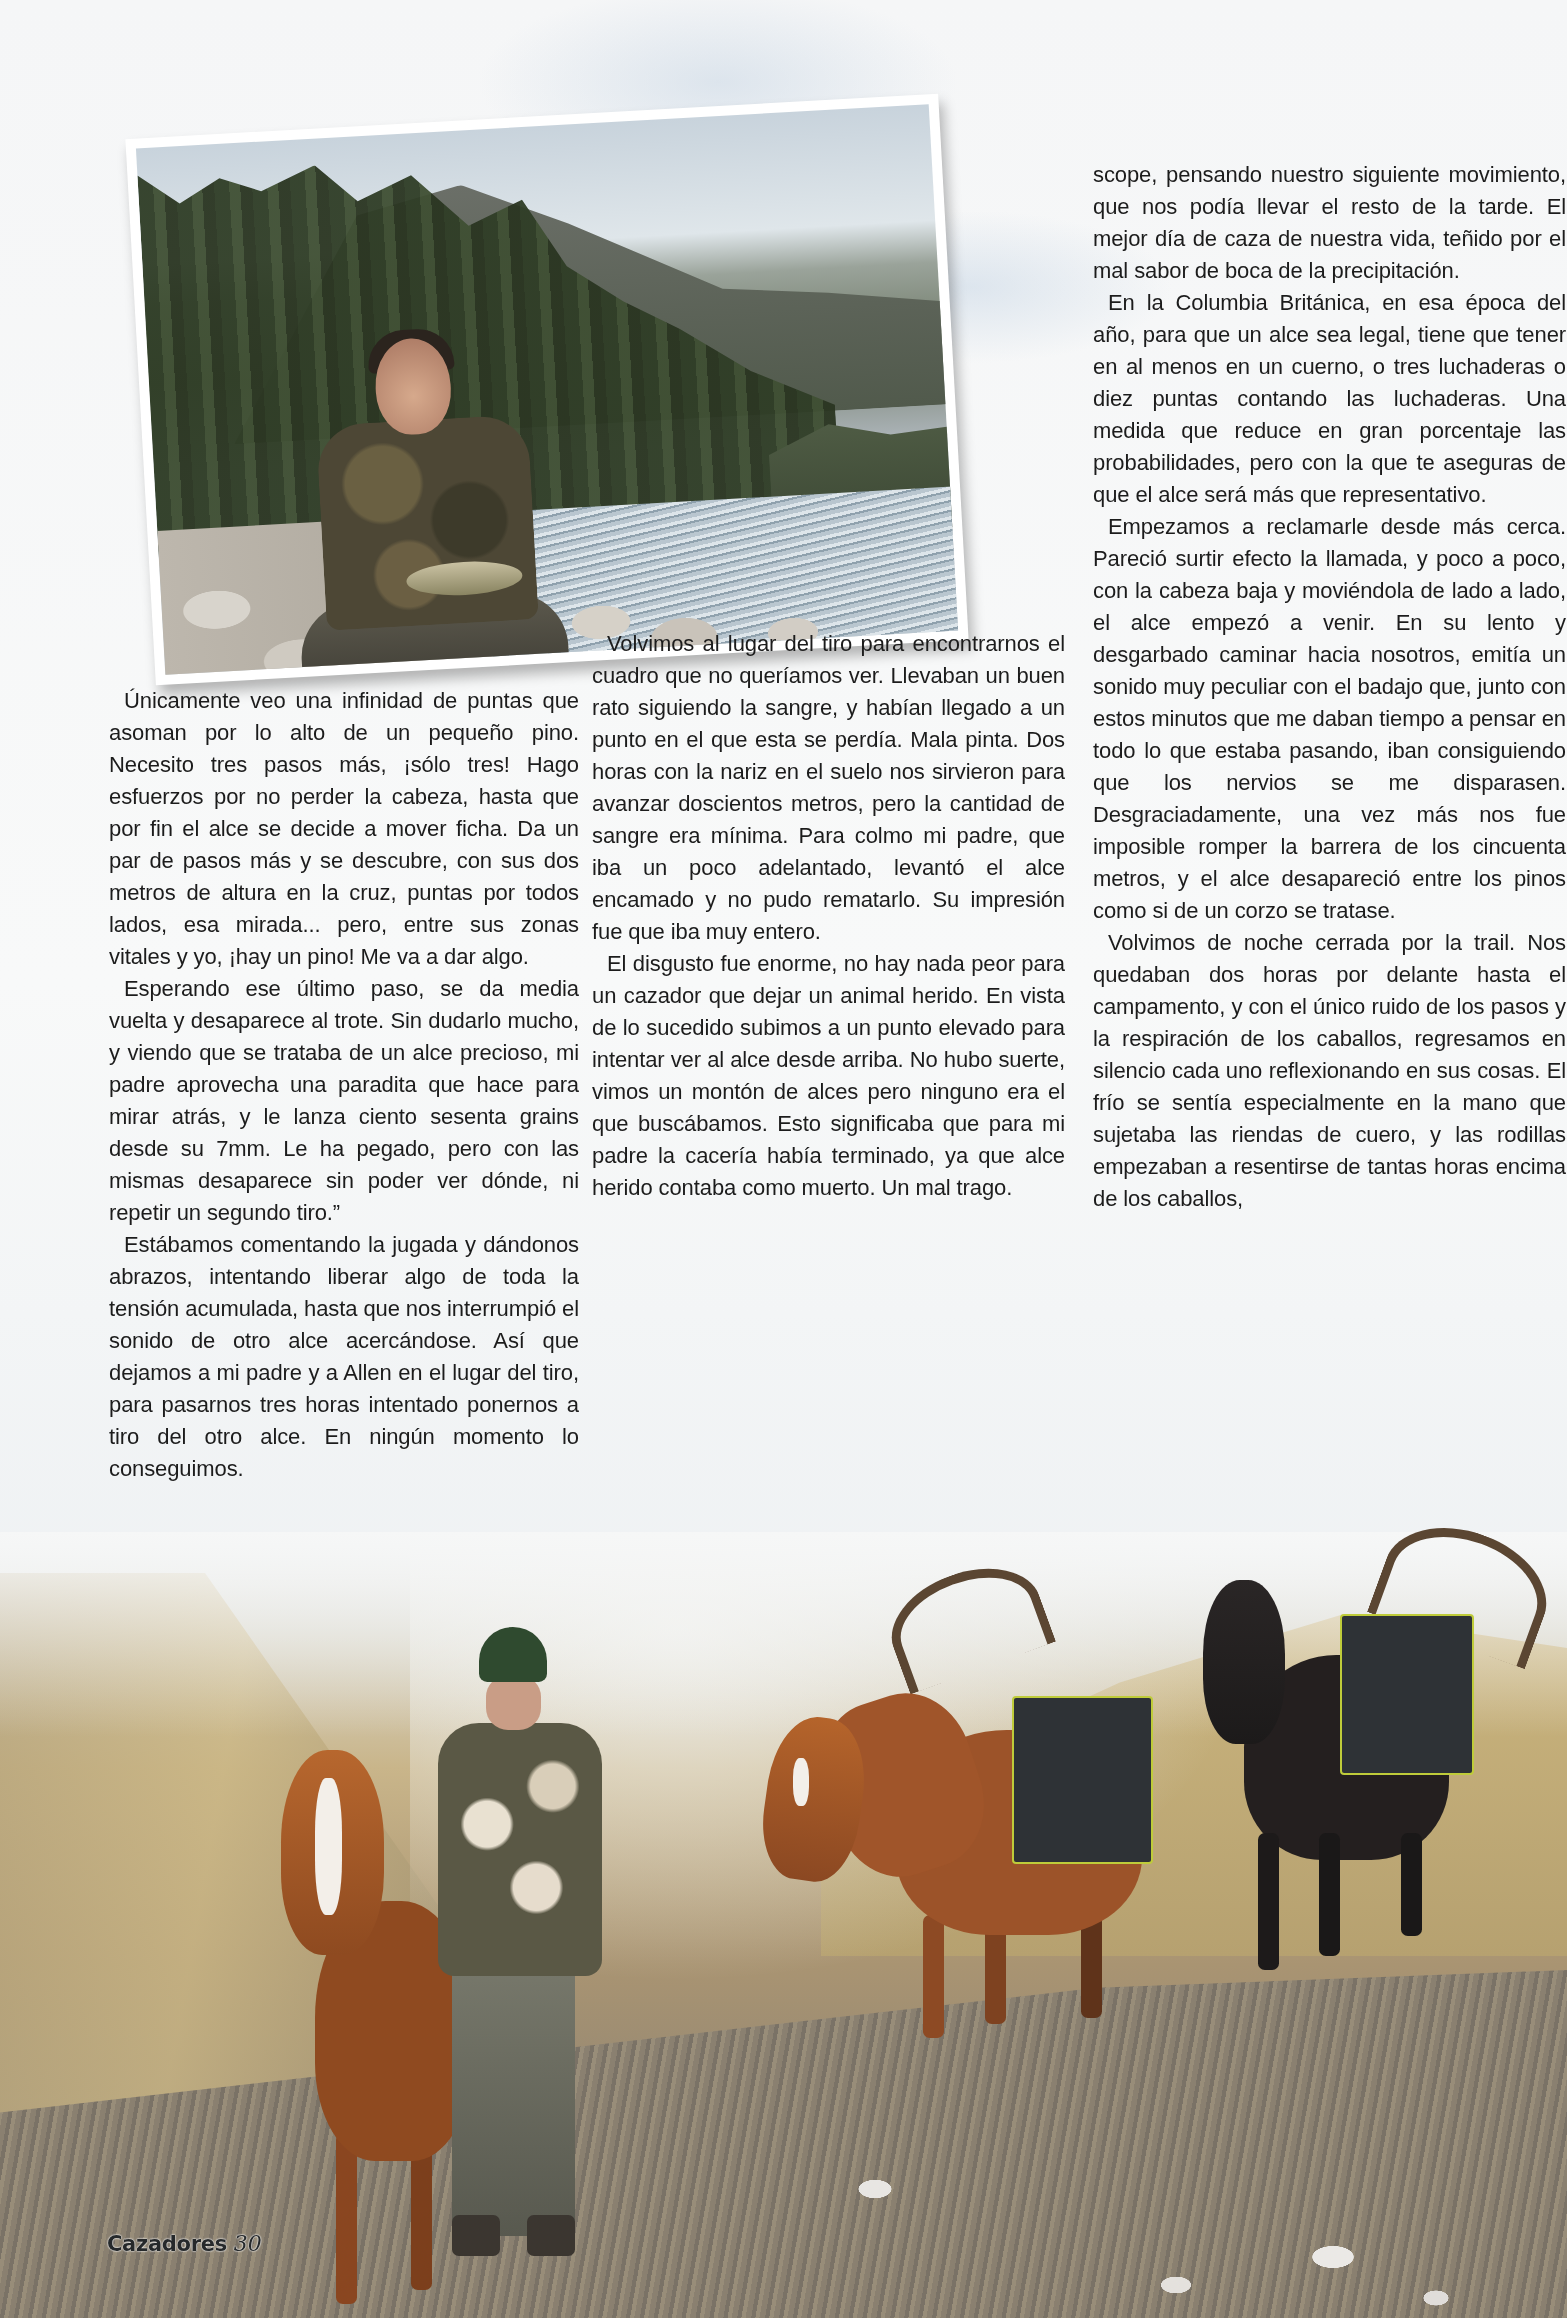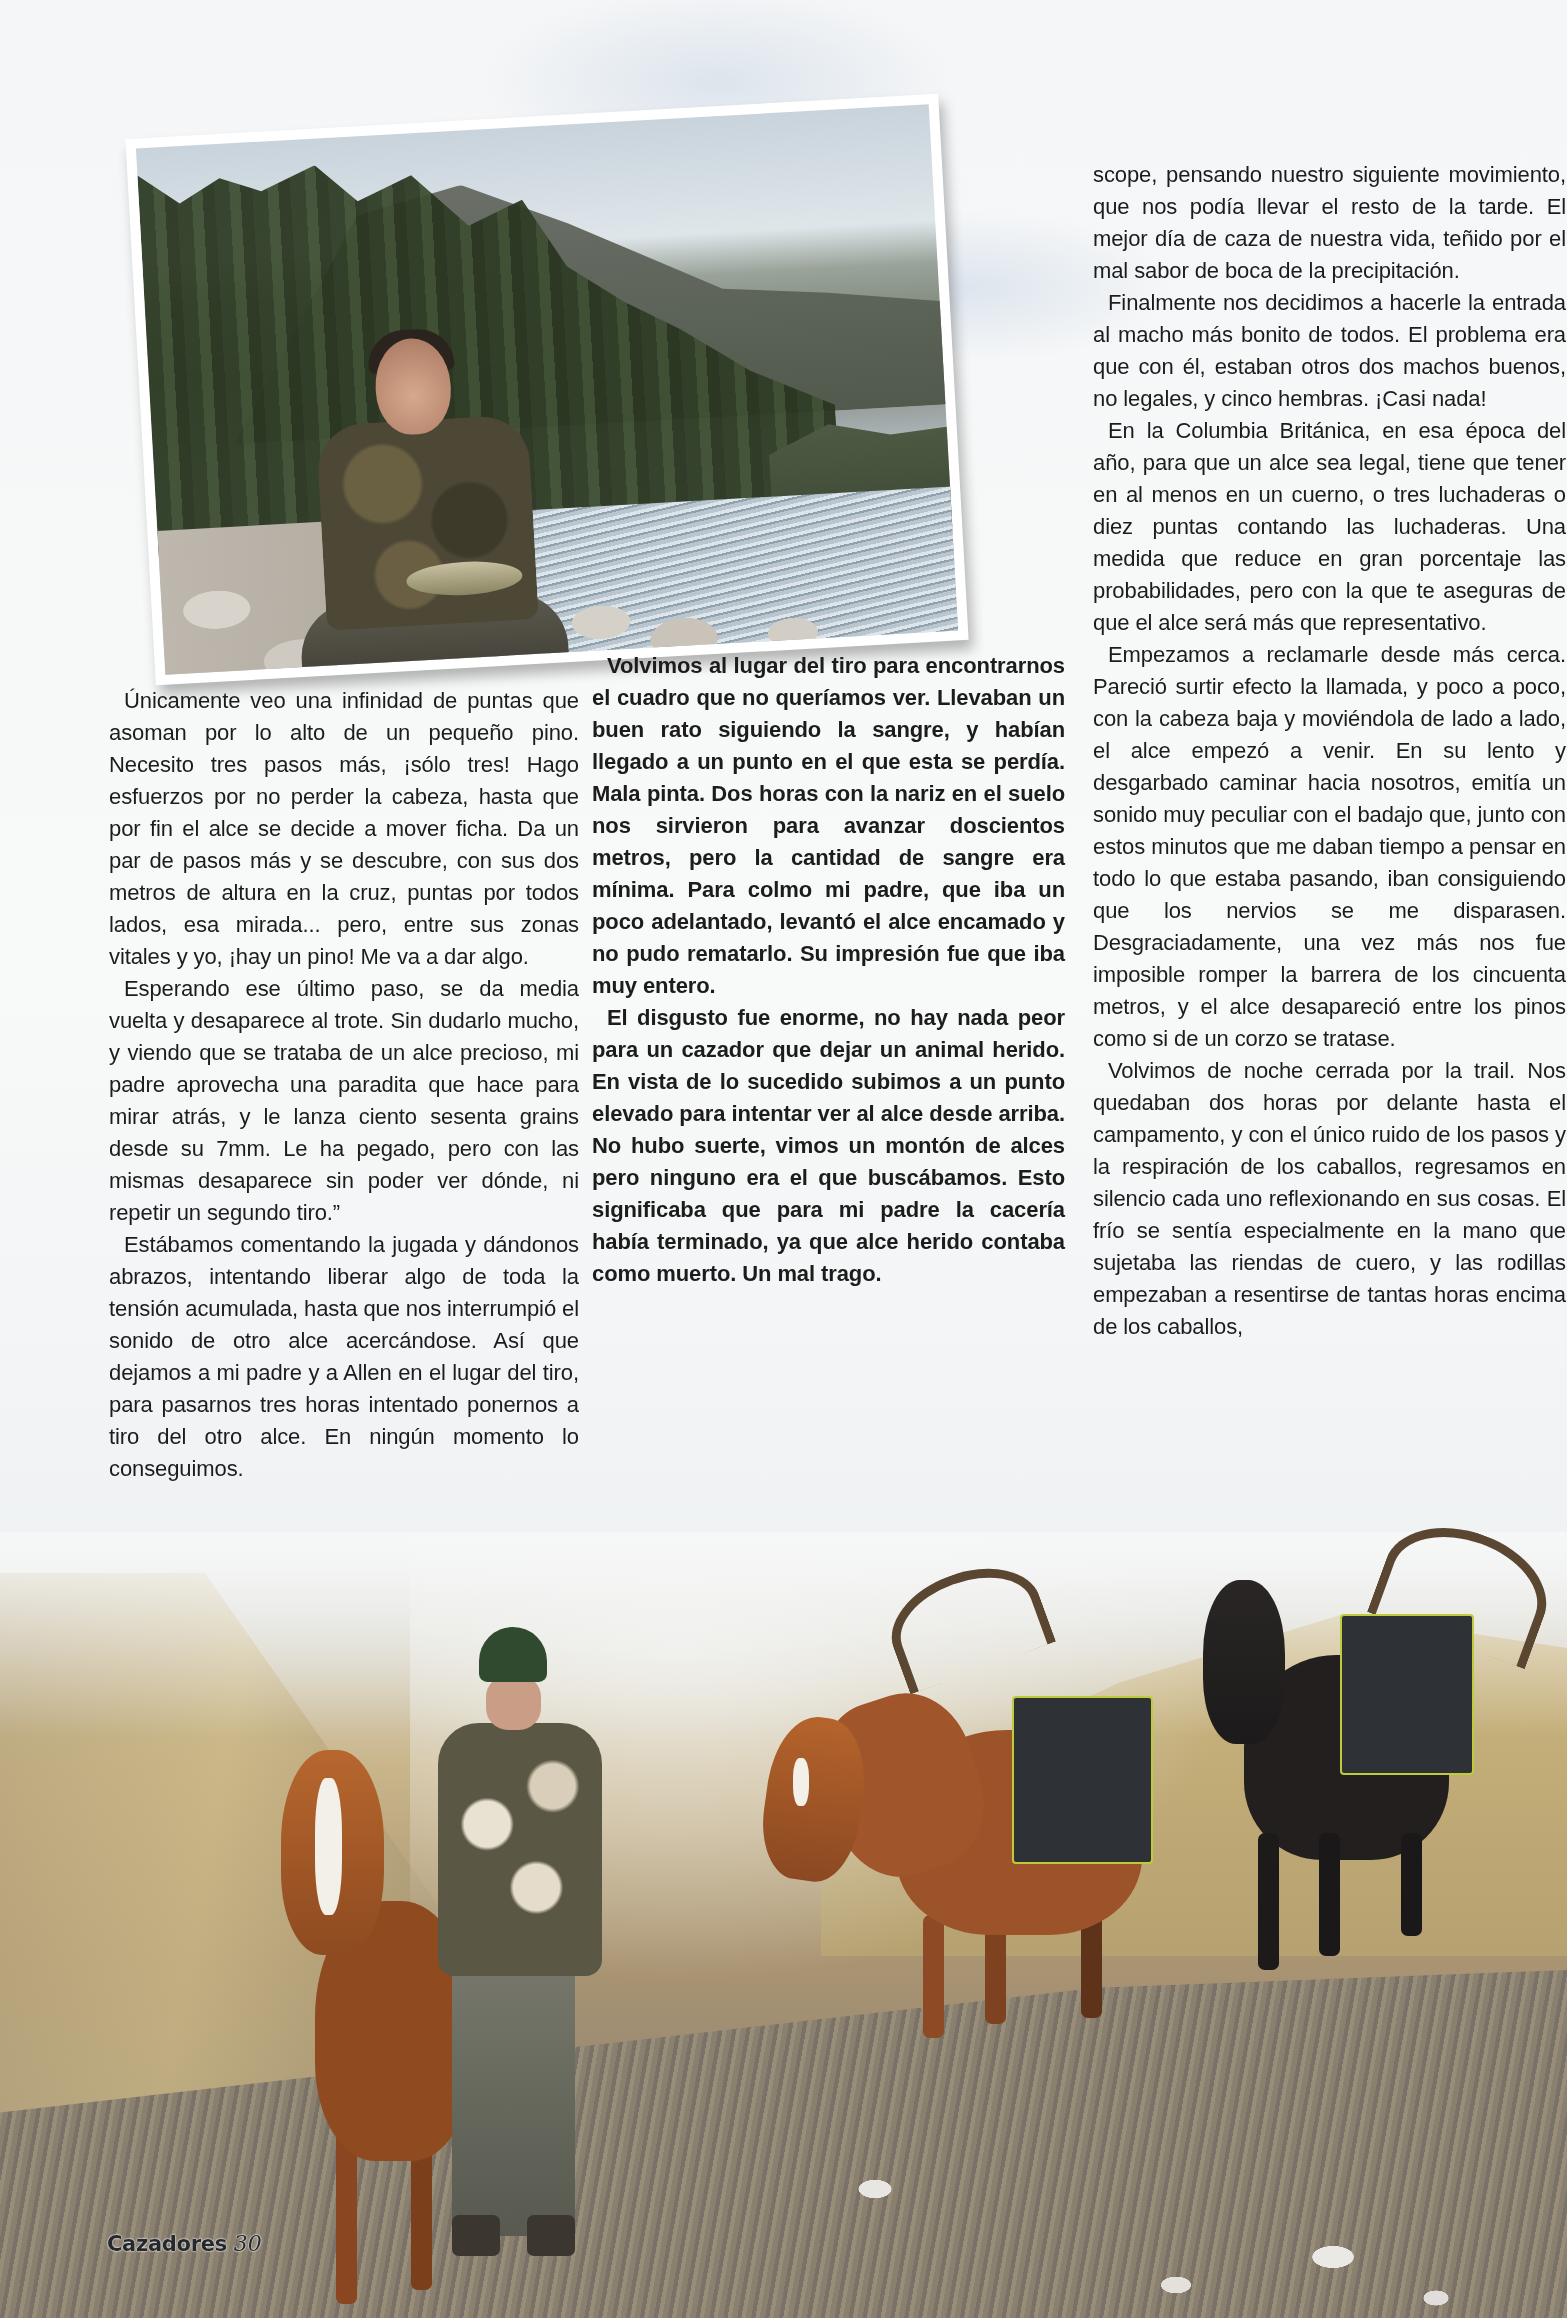--- a/index.html
+++ b/index.html
@@ -98,21 +98,21 @@
     position: absolute;
     font-size: 22px;
     line-height: 32px;
     text-align: justify;
     letter-spacing: -0.1px;
     word-spacing: 0;
   }
   .col p { margin: 0; text-indent: 15px; }
   .col p.cont { text-indent: 0; }
   .col-1 { left: 109px; top: 685px; width: 470px; }
-  .col-2 { left: 592px; top: 650px; width: 473px; font-weight: bold; }
+  .col-2 { left: 592px; top: 628px; width: 473px; }
   .col-3 { left: 1093px; top: 159px; width: 473px; }
 
   
   .photo-bottom {
     position: absolute; left: 0; top: 1532px; width: 1567px; height: 787px;
     overflow: hidden;
     background: linear-gradient(#e9ecee 0%, #d9d7cc 12%, #c9b58a 30%, #a99472 55%, #8d8373 80%, #7f776d 100%);
   }
   .pb-fade {
     position: absolute; left: 0; top: 0; width: 100%; height: 205px;
@@ -277,21 +277,20 @@
     <p>Únicamente veo una infinidad de puntas que asoman por lo alto de un pequeño pino. Necesito tres pasos más, ¡sólo tres! Hago esfuerzos por no perder la cabeza, hasta que por fin el alce se decide a mover ficha. Da un par de pasos más y se descubre, con sus dos metros de altura en la cruz, puntas por todos lados, esa mirada... pero, entre sus zonas vitales  y yo, ¡hay un pino! Me va a dar algo.</p>
     <p>Esperando ese último paso, se da media vuelta y desaparece al trote. Sin dudarlo mucho, y viendo que se trataba de un alce precioso, mi padre aprovecha una paradita que hace para mirar atrás, y le lanza ciento sesenta grains desde su 7mm. Le ha pegado, pero con las mismas desaparece sin poder ver dónde, ni repetir un segundo tiro.”</p>
     <p>Estábamos comentando la jugada y dándonos abrazos, intentando liberar algo de toda la tensión acumulada, hasta que nos interrumpió el sonido de otro alce acercándose. Así que dejamos a mi padre y a Allen en el lugar del tiro, para pasarnos tres horas intentado ponernos a tiro del otro alce. En ningún momento lo conseguimos.</p>
   </div>
 <div class="col col-2">
     <p>Volvimos al lugar del tiro para encontrarnos el cuadro que no queríamos ver. Llevaban un buen rato siguiendo la sangre, y habían llegado a un punto en el que esta se perdía. Mala pinta. Dos horas con la nariz en el suelo nos sirvieron para avanzar doscientos metros, pero la cantidad de sangre era mínima. Para colmo mi padre, que iba un poco adelantado, levantó el alce encamado y no pudo rematarlo. Su impresión fue que iba muy entero.</p>
     <p>El disgusto fue enorme, no hay nada peor para un cazador que dejar un animal herido. En vista de lo sucedido subimos a un punto elevado para intentar ver al alce desde arriba. No hubo suerte, vimos un montón de alces pero ninguno era el que buscábamos. Esto significaba que para mi padre la cacería había terminado, ya que alce herido contaba como muerto. Un mal trago.</p>
   </div>
 <div class="col col-3">
     <p class="cont">scope, pensando nuestro siguiente movimiento, que nos podía llevar el resto de la tarde. El mejor día de caza de nuestra vida, teñido por el mal sabor de boca de la precipitación.</p>
-    <p>Finalmente nos decidimos a hacerle la entrada al macho más bonito de todos. El problema era que con él, estaban otros dos machos buenos, no legales, y cinco hembras. ¡Casi nada!</p>
     <p>En la Columbia Británica, en esa época del año, para que un alce sea legal, tiene que tener en al menos en un cuerno, o tres luchaderas o diez puntas contando las luchaderas. Una medida que reduce en gran porcentaje las probabilidades, pero con la que te aseguras de que el alce será más que representativo.</p>
     <p>Empezamos a reclamarle desde más cerca. Pareció surtir efecto la llamada, y poco a poco, con la cabeza baja y moviéndola de lado a lado, el alce empezó a venir. En su lento y desgarbado caminar hacia nosotros, emitía un sonido muy peculiar con el badajo que, junto con estos minutos que me daban tiempo a pensar en todo lo que estaba pasando, iban consiguiendo que los nervios se me disparasen. Desgraciadamente, una vez más nos fue imposible romper la barrera de los cincuenta metros, y el alce desapareció entre los pinos como si de un corzo se tratase.</p>
     <p>Volvimos de noche cerrada por la trail. Nos quedaban dos horas por delante hasta el campamento, y con el único ruido de los pasos y la respiración de los caballos, regresamos en silencio cada uno reflexionando en sus cosas. El frío se sentía especialmente en la mano que sujetaba las riendas de cuero, y las rodillas empezaban a resentirse de tantas horas encima de los caballos,</p>
   </div>
 
 <div class="page-mark">
   <span class="brand">Cazadores</span>
   <span class="num">30</span>
 </div>
 

